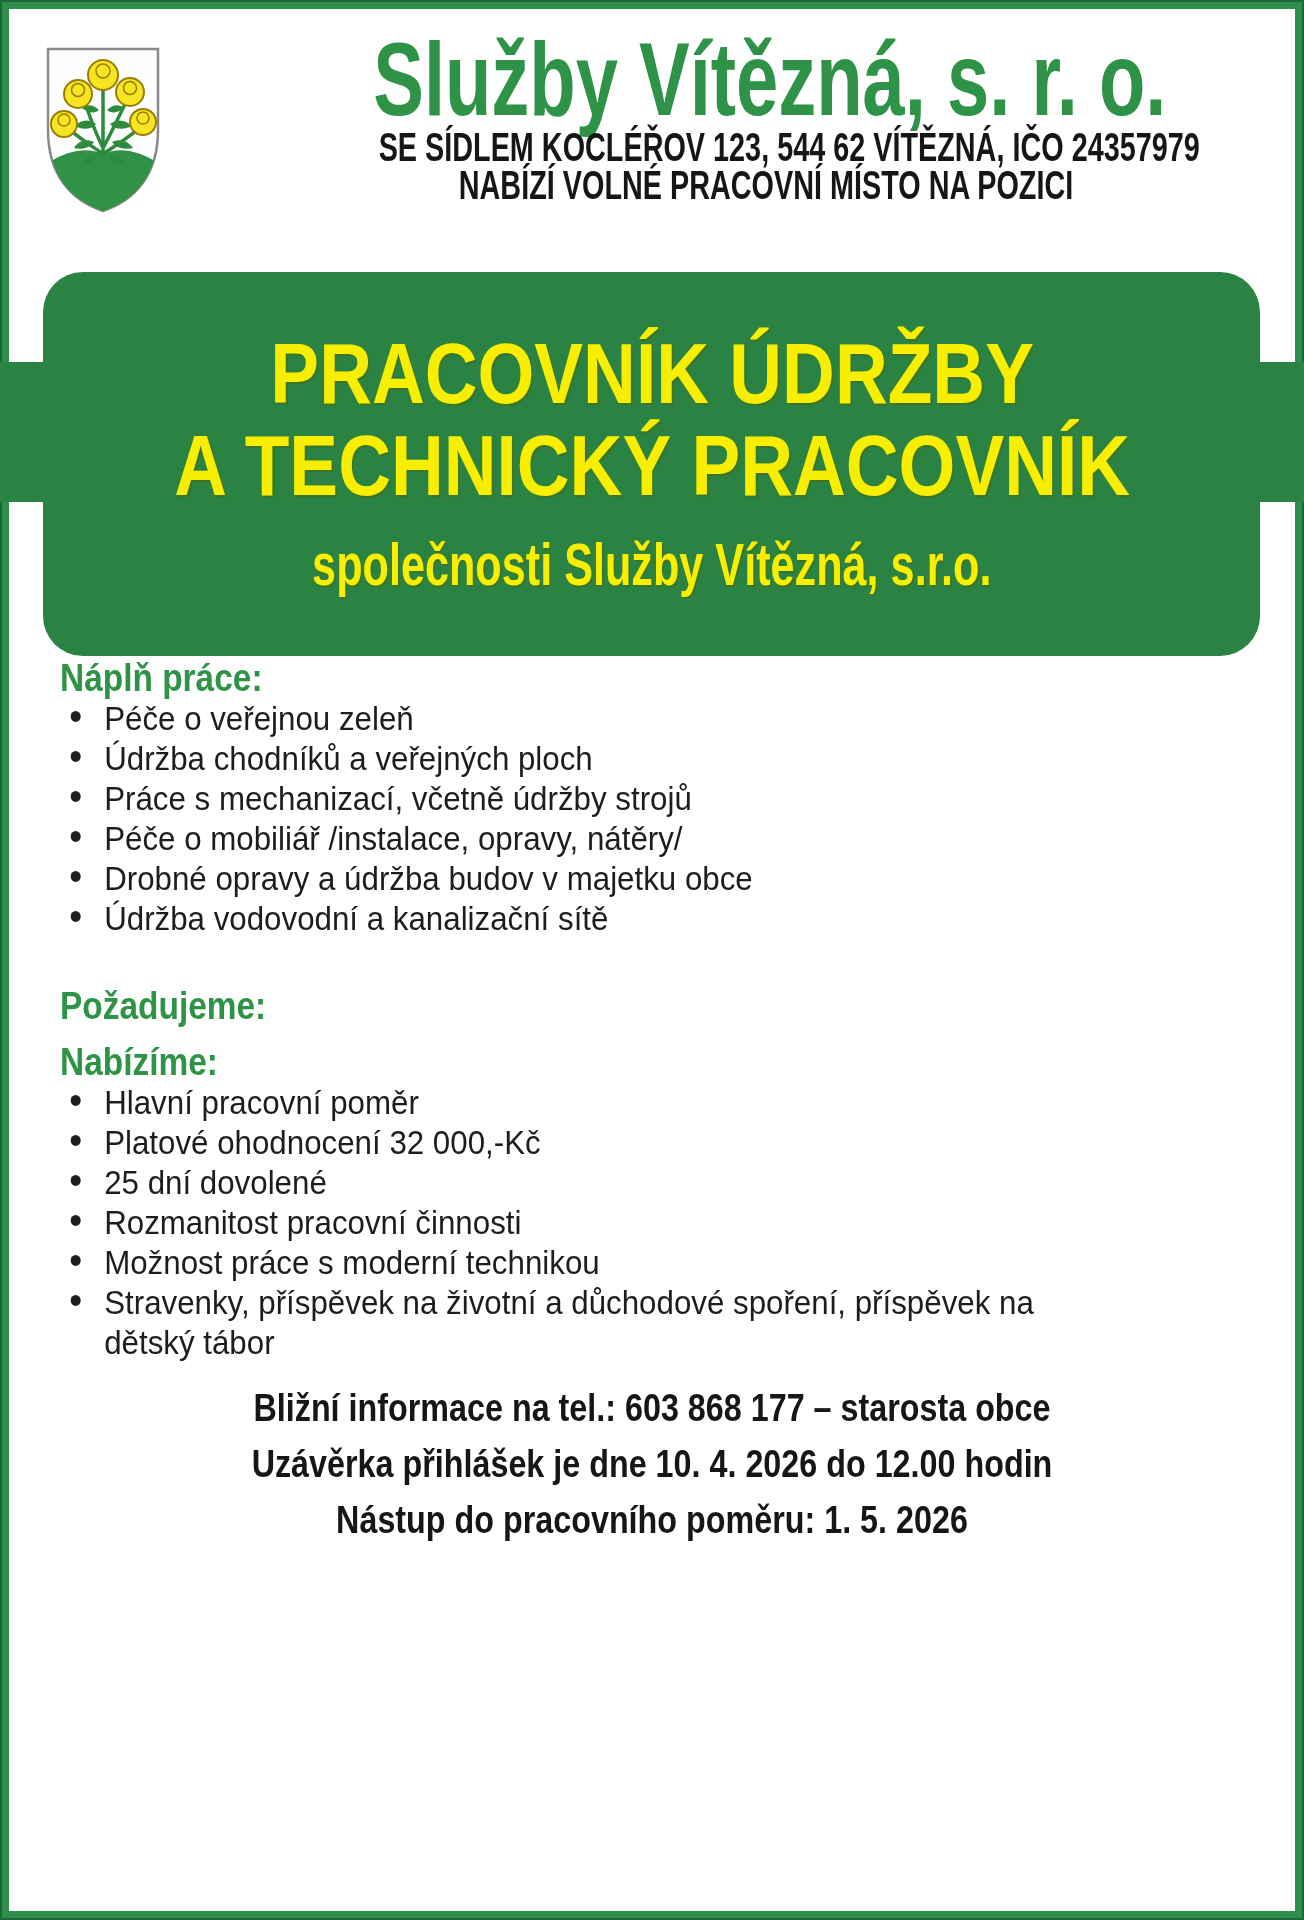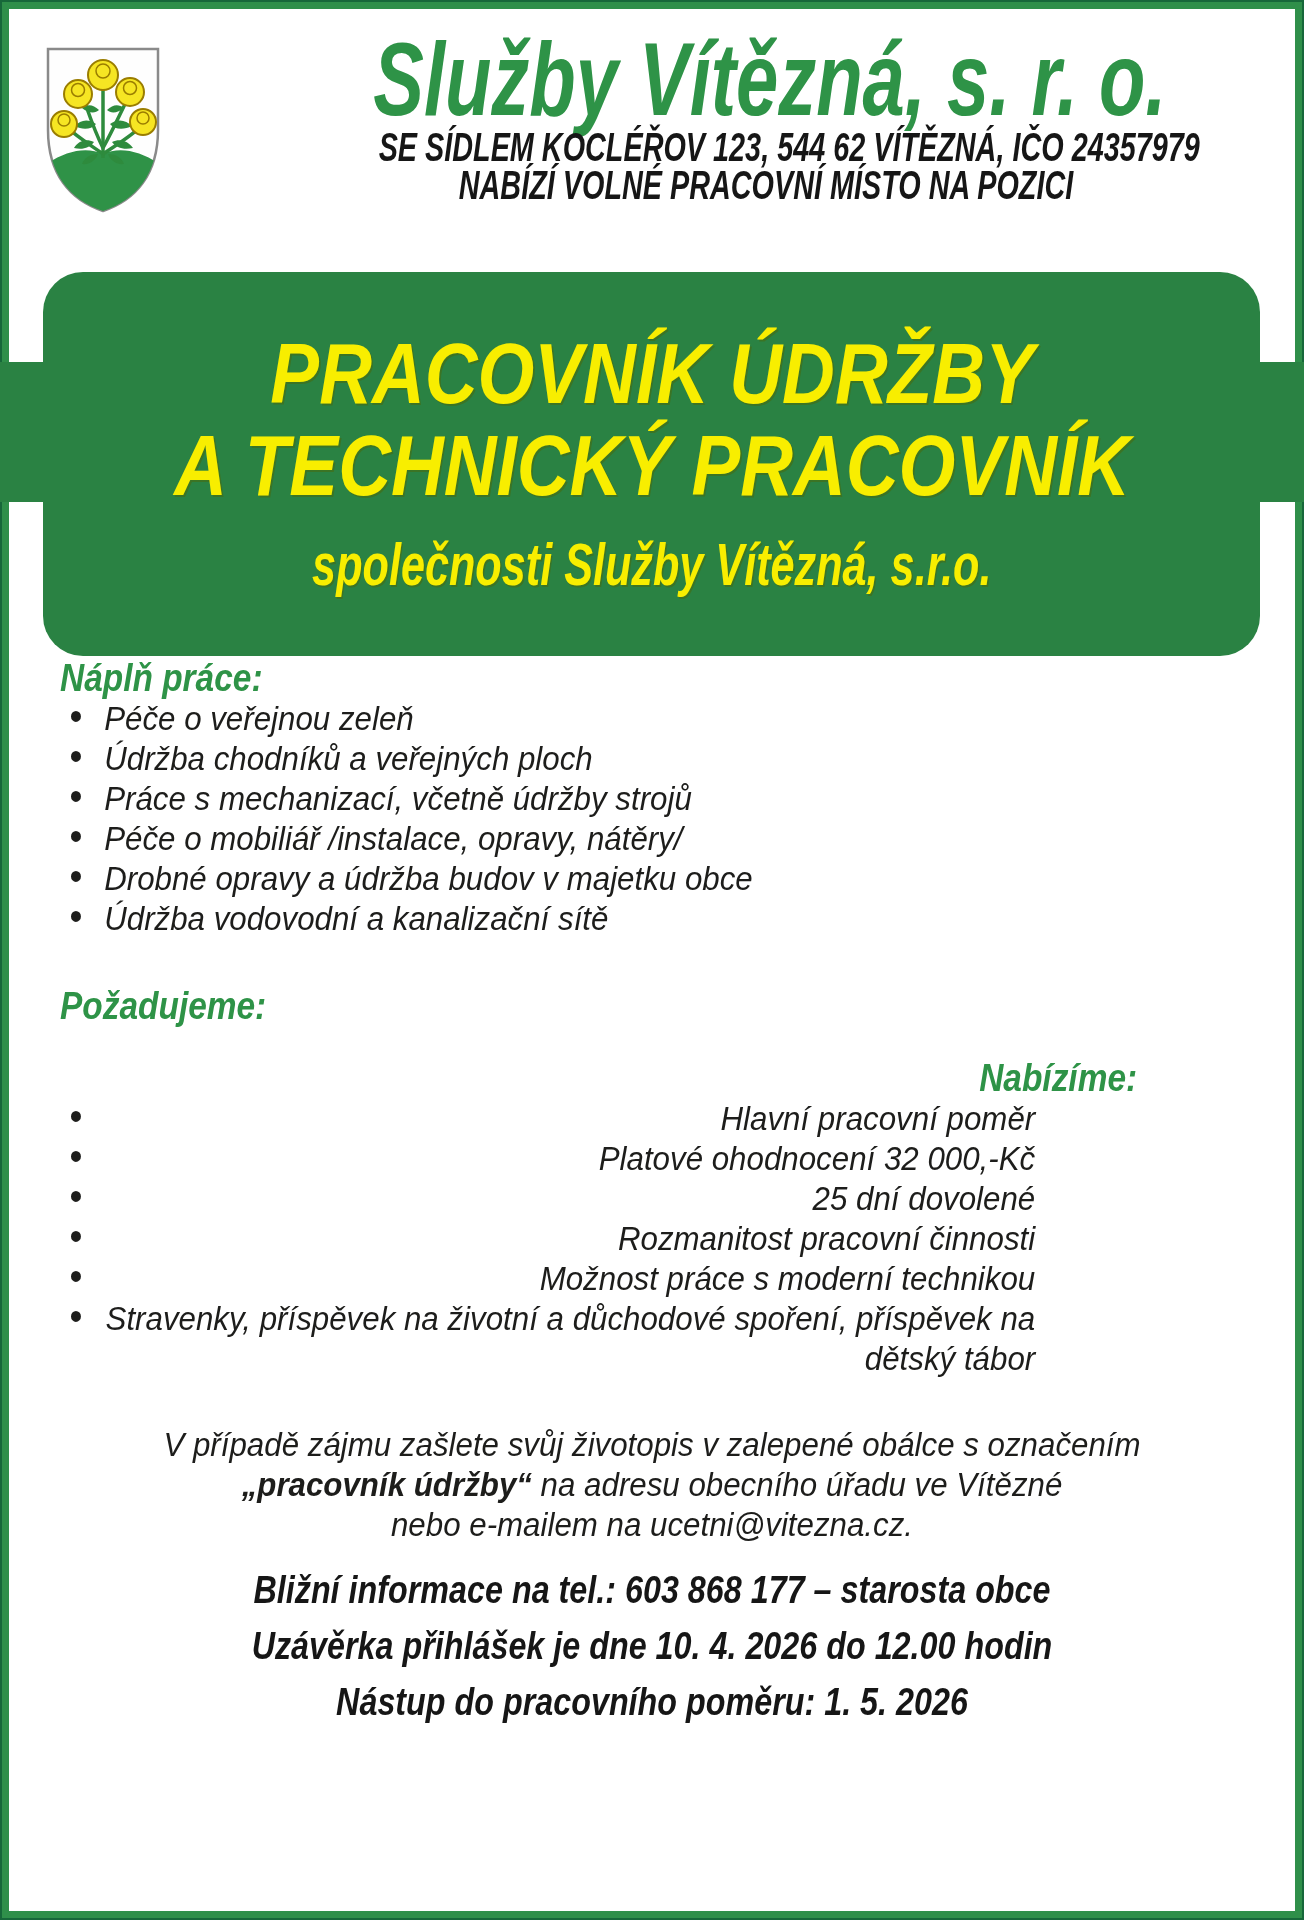--- a/index.html
+++ b/index.html
@@ -1,21 +1,20 @@
 <!DOCTYPE html>
 <html lang="cs"><head>
 <meta charset="utf-8">
 <style>
   html,body { margin:0; padding:0; background:#ffffff; }
   body { width:1304px; height:1920px; font-family:"Liberation Sans", sans-serif; }
 
   .page {
     position:relative; width:1304px; height:1920px; background:#ffffff; overflow:hidden;
     box-shadow: inset 0 0 0 2px #17673a, inset 0 0 0 9px #2f8f4a;
-    font-style: italic;
   }
 
   
   .header { position:relative; padding-top:34px; }
   .logo { position:absolute; left:44px; top:46px; width:118px; height:170px; }
   .header-text { margin-left:228px; text-align:center; }
   .company-title {
     font-weight:bold; font-size:104px; line-height:90px; color:#2e9347;
     white-space:nowrap; transform:scaleX(.73); transform-origin:50% 50%; margin:0;
   }
@@ -41,21 +40,21 @@
   .banner-subtitle {
     color:#f8ee00; font-weight:bold; font-size:60px; line-height:72px; margin-top:18px;
     white-space:nowrap; transform:scaleX(.72); transform-origin:50% 50%;
     text-shadow:2px 2px 0 rgba(80,100,0,.45);
   }
 
   
   section { margin-left:60px; margin-right:20px; }
   section.s0 { }
   section.s1 { margin-top:46px; }
-  section.s2 { margin-top:28px;text-align:right; }
+  section.s2 { margin-top:12px; }
   .sec-heading {
     color:#2e9347; font-weight:bold; font-size:38px; line-height:44px; margin:0;
     transform:scaleX(.88); transform-origin:0 50%; white-space:nowrap;
   }
   section ul { list-style:none; margin:-2px 0 0 0; padding:0; max-width:1060px; }
   section li {
     position:relative; padding-left:48px; font-size:34px; line-height:40px; color:#1d1d1b;
     transform:scaleX(.92); transform-origin:0 0;
   }
   section li::before {
@@ -175,25 +174,20 @@
           <li>Hlavní pracovní poměr</li>
           <li>Platové ohodnocení 32 000,-Kč</li>
           <li>25 dní dovolené</li>
           <li>Rozmanitost pracovní činnosti</li>
           <li>Možnost práce s moderní technikou</li>
           <li>Stravenky, příspěvek na životní a důchodové spoření, příspěvek na dětský tábor</li>
         </ul>
   </section>
 </div>
 
-  <div class="closing">
-    <div class="para-line">V případě zájmu zašlete svůj životopis v zalepené obálce s označením</div>
-    <div class="para-line"><b>„pracovník údržby“</b><span> na adresu obecního úřadu ve Vítězné</span></div>
-    <div class="para-line">nebo e-mailem na ucetni@vitezna.cz.</div>
-  </div>
 
   <div class="contact">
     <div class="contact-line l0">Bližní informace na tel.: 603 868 177 – starosta obce</div>
     <div class="contact-line l1">Uzávěrka přihlášek je dne 10. 4. 2026 do 12.00 hodin</div>
     <div class="contact-line l2">Nástup do pracovního poměru: 1. 5. 2026</div>
   </div>
 
 </div>
 
 </body></html>

